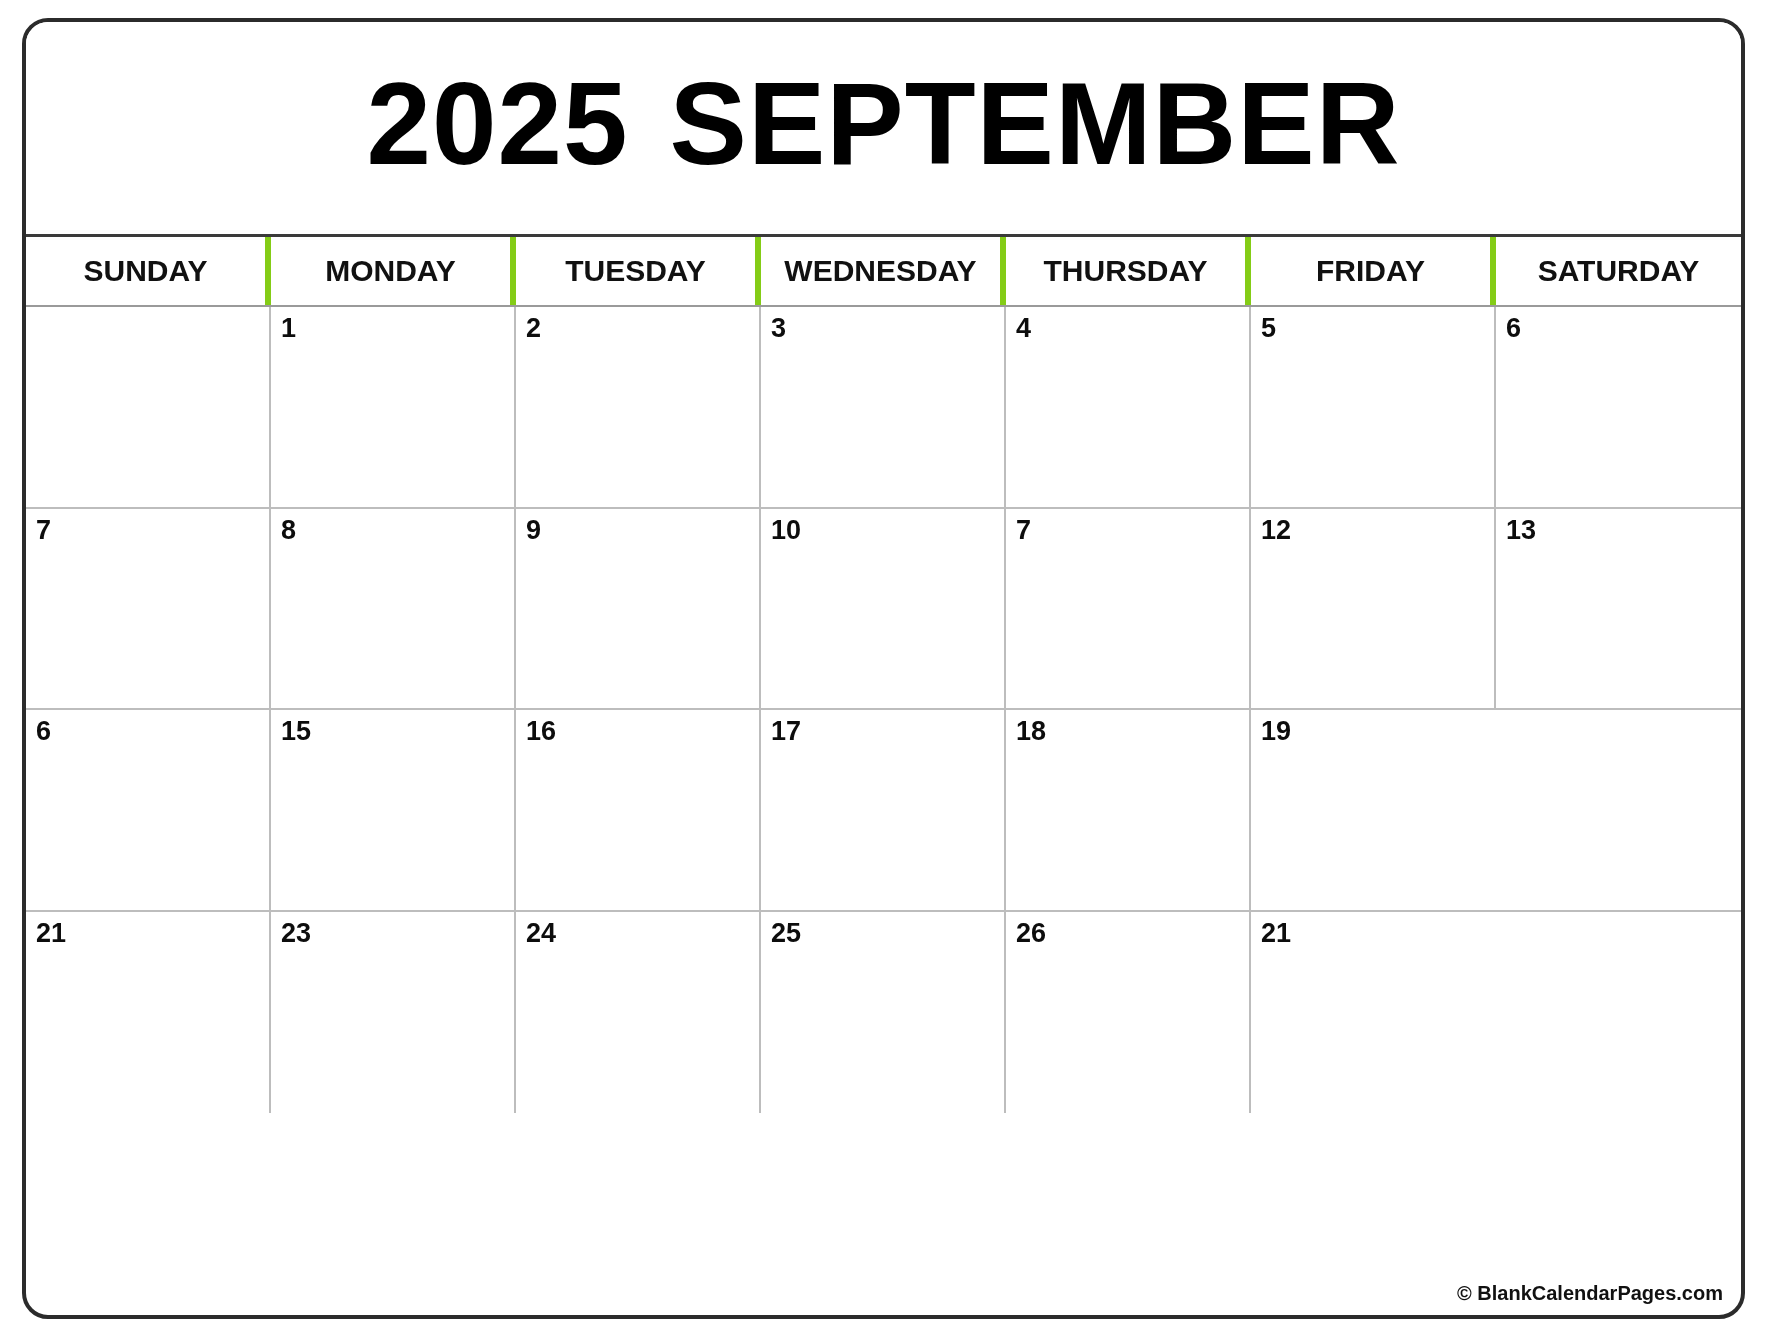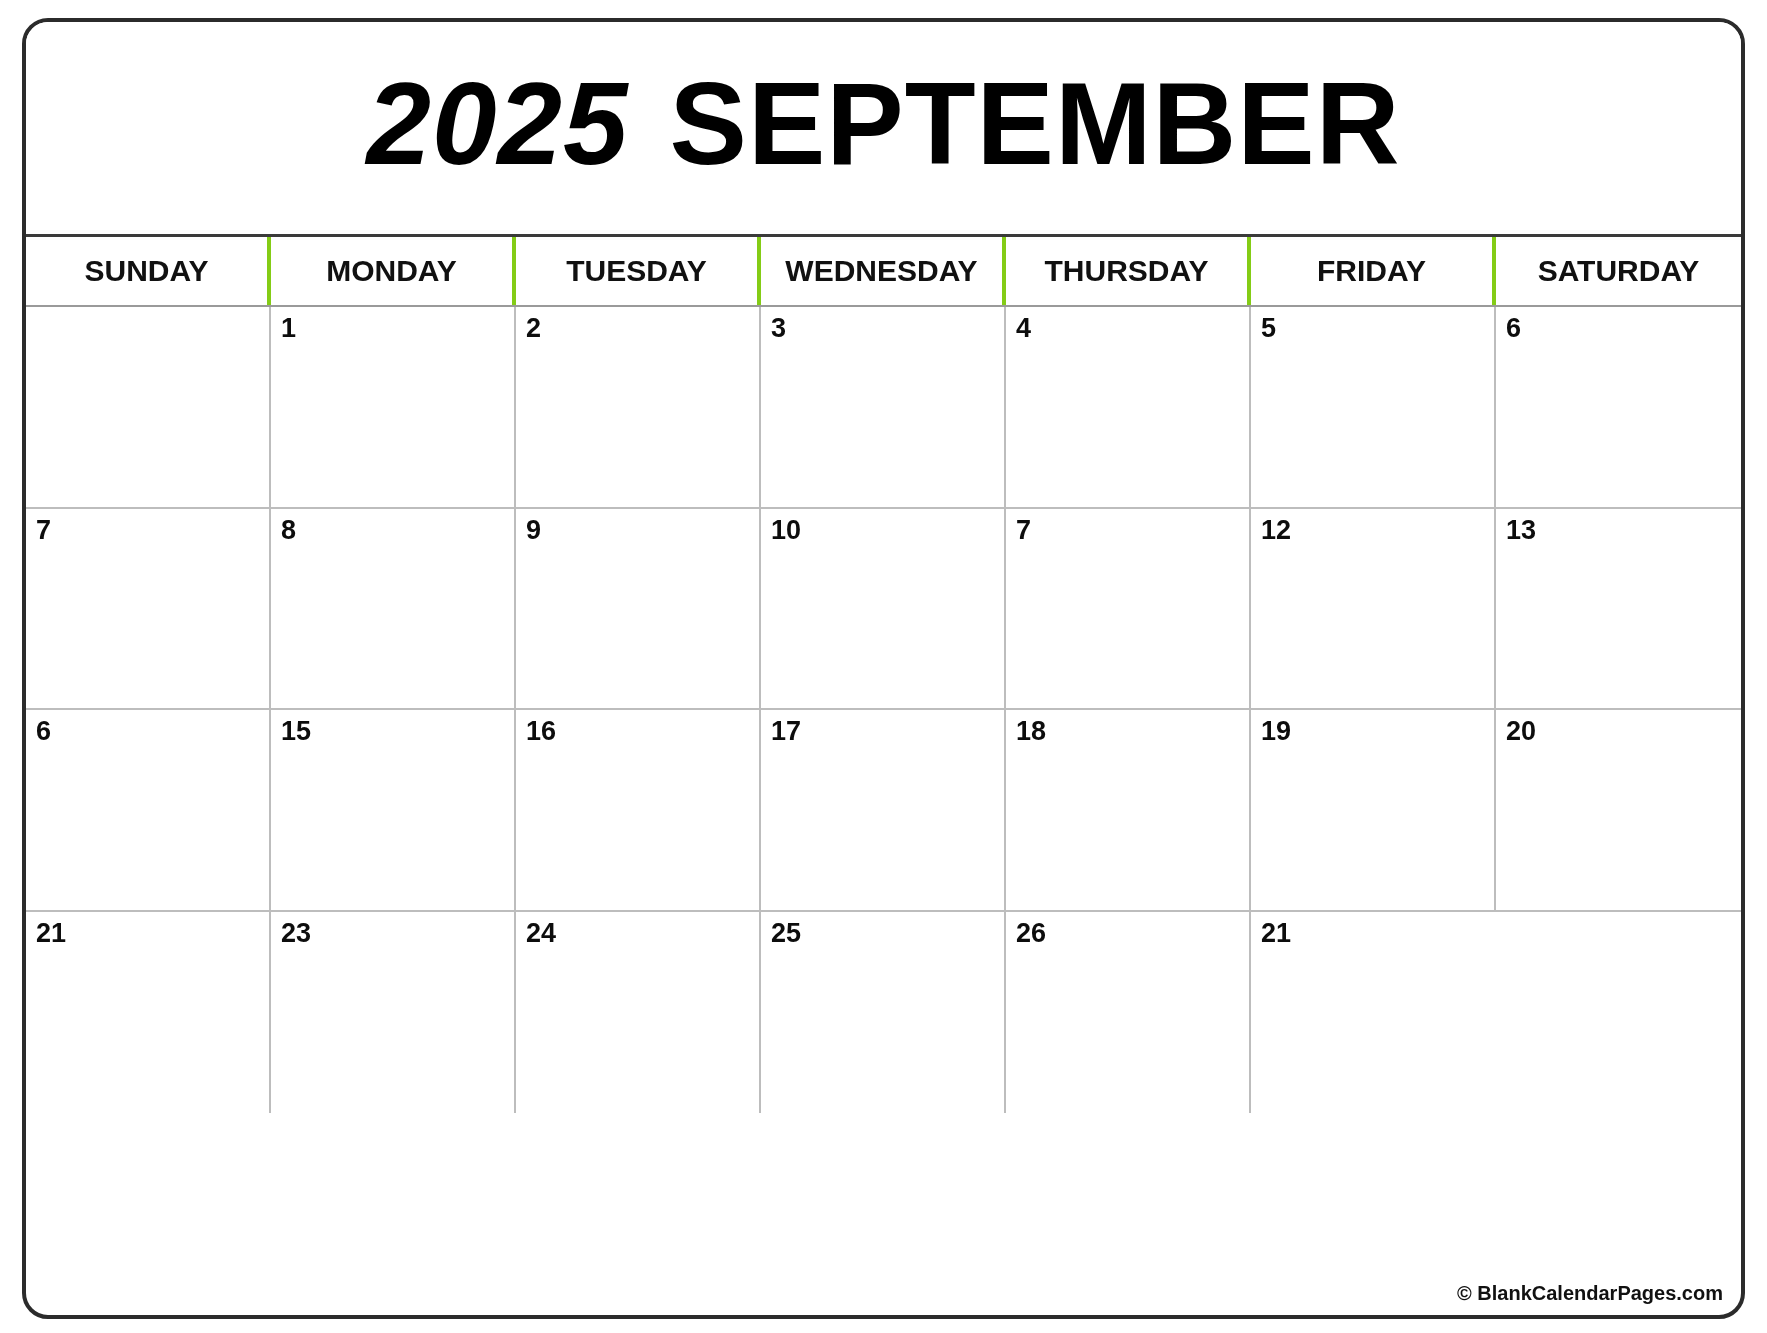--- a/index.html
+++ b/index.html
@@ -44,38 +44,38 @@
   }
   .title {
     font-size: 116px;
     font-weight: 700;
     letter-spacing: 1px;
     color: #000000;
     white-space: nowrap;
     line-height: 1;
     padding-bottom: 8px;
   }
-  .title .year { margin-right: 41px; font-style: italic; }
+  .title .year { margin-right: 41px; }
 
   
   .weekdays {
     display: grid;
     grid-template-columns: repeat(7, 1fr);
     flex: 0 0 68px;
     height: 68px;
     border-bottom: 2px solid #9a9a9a;
   }
   .weekday {
     display: flex;
     align-items: center;
     justify-content: center;
     font-size: 30px;
     font-weight: 700;
     color: #111111;
-    border-right: 4px solid #84cc16;
+    border-right: 6px solid #84cc16;
     box-sizing: border-box;
   }
   .weekday:last-child { border-right: none; }
 
   
   .weeks {
     flex: 1 1 auto;
     display: grid;
     grid-template-rows: repeat(5, 1fr);
   }
@@ -197,23 +197,20 @@
           </div>
         <div class="day">
             <span class="daynum">17</span>
           </div>
         <div class="day">
             <span class="daynum">18</span>
           </div>
         <div class="day">
             <span class="daynum">19</span>
           </div>
-        <div class="day">
-            <span class="daynum">20</span>
-          </div>
       </div>
 
       <div class="week">
         <div class="day">
             <span class="daynum">21</span>
           </div>
         <div class="day">
             <span class="daynum">23</span>
           </div>
         <div class="day">

